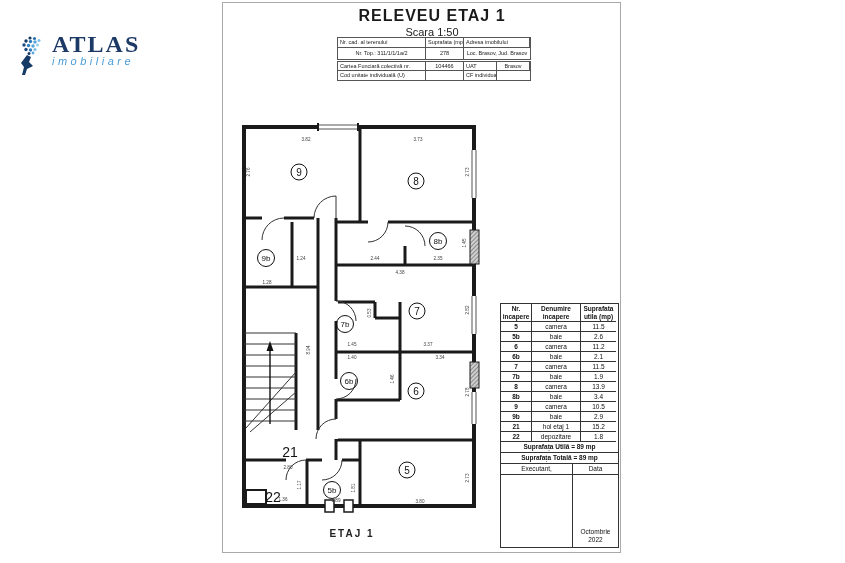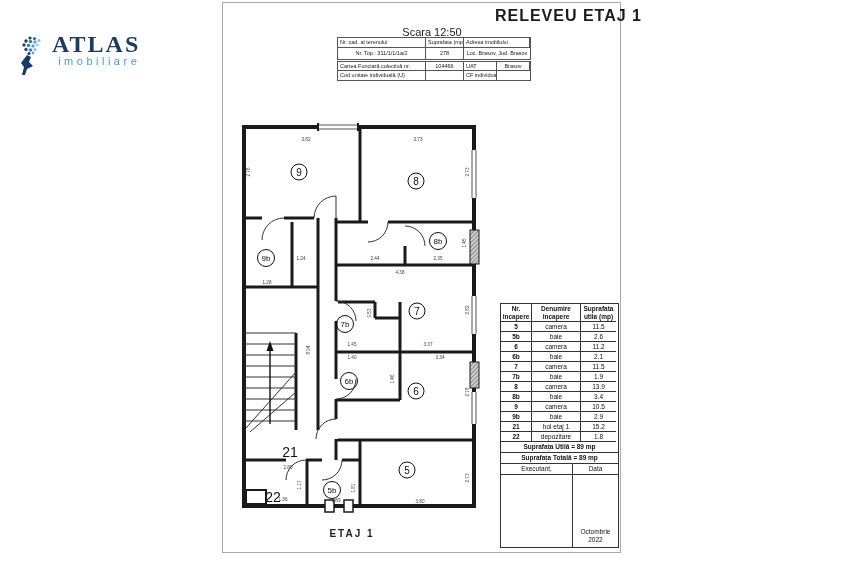--- a/index.html
+++ b/index.html
@@ -4,27 +4,27 @@
 <style>
   html,body{margin:0;padding:0;background:#ffffff;}
   body{width:845px;height:563px;position:relative;overflow:hidden;
        font-family:"Liberation Sans",sans-serif;color:#1a1a1a;}
   .abs{position:absolute;}
 
   
   .page-frame{left:222px;top:2px;width:397px;height:549px;border:1px solid #a9a9a9;}
 
   
-  .logo{left:14px;top:33px;width:150px;height:45px;display:flex;align-items:flex-start;text-align:right;}
+  .logo{left:14px;top:33px;width:150px;height:45px;display:flex;align-items:flex-start;}
   .logo-title{font-family:"Liberation Serif",serif;font-size:24px;font-weight:bold;
               color:#1d3a66;letter-spacing:2px;line-height:22px;}
-  .logo-sub{font-size:11px;color:#4a9cd6;letter-spacing:3.5px;line-height:11px;margin-top:1px;}
-
-  
-  .doc-title{left:222px;top:7px;width:420px;text-align:right;font-size:16px;font-weight:bold;letter-spacing:1px;}
+  .logo-sub{font-size:11px;color:#4a9cd6;letter-spacing:3.5px;line-height:11px;margin-top:1px;font-style:italic;}
+
+  
+  .doc-title{left:222px;top:7px;width:420px;text-align:center;font-size:16px;font-weight:bold;letter-spacing:1px;}
   .doc-scale{left:222px;top:26px;width:420px;text-align:center;font-size:11px;color:#222;}
 
   
   .info-table{left:337px;top:37px;width:194px;font-size:5.5px;line-height:6.5px;color:#222;}
   .it-block{display:grid;border:1px solid #555;border-bottom:none;}
   .it-block.b1{grid-template-columns:88px 38px 66px;}
   .it-block.b2{grid-template-columns:88px 38px 33px 33px;margin-top:1px;}
   .it-cell{border-right:1px solid #555;border-bottom:1px solid #555;padding:1px 2px;overflow:hidden;white-space:nowrap;}
   .it-cell:last-child{border-right:none;}
   .it-cell.center{text-align:center;}
@@ -84,21 +84,21 @@
     </g>
     <path d="M13 22 L17 24 L15 29 L19 33 L13 36 L11 42 L8 42 L10 34 L7 30 L10 26 Z" fill="#163a66"></path>
   </svg>
   <div style="margin-left:4px;">
     <div class="logo-title">ATLAS</div>
     <div class="logo-sub">imobiliare</div>
   </div>
 </div>
 
 <div class="abs doc-title">RELEVEU  ETAJ 1</div>
-<div class="abs doc-scale">Scara 12:50</div>
+<div class="abs doc-scale">Scara 1:50</div>
 
 <div class="abs info-table">
   <div class="it-block b1">
     <div class="it-cell">Nr. cad. al terenului</div>
     <div class="it-cell center">Suprafata (mp)</div>
     <div class="it-cell">Adresa imobilului</div>
     <div class="it-cell center it-r2">Nr. Top.: 311/1/1/1a/2</div>
     <div class="it-cell center it-r2">278</div>
     <div class="it-cell it-r2 left">Loc. Brasov, Jud. Brasov</div>
   </div>

